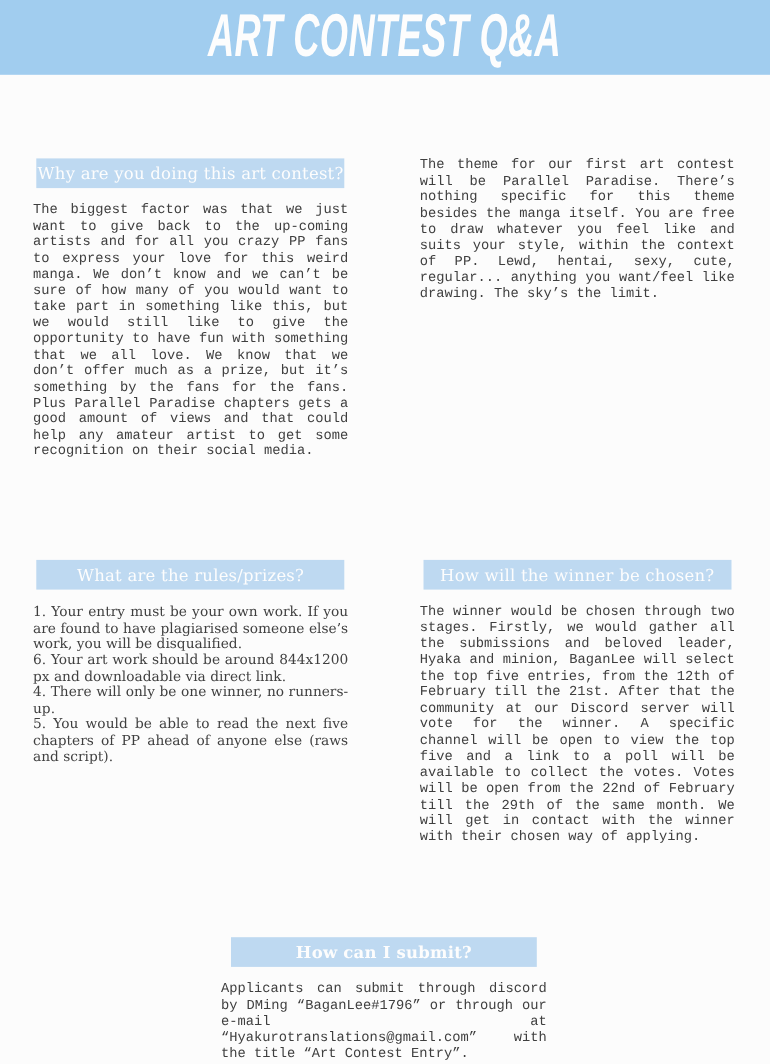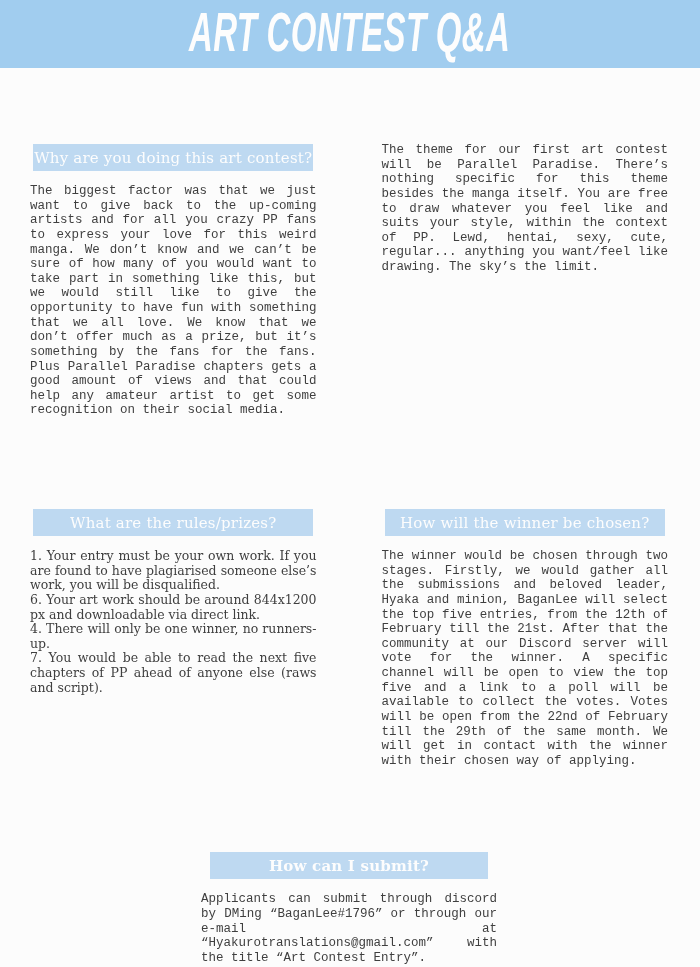--- a/index.html
+++ b/index.html
@@ -103,21 +103,21 @@
     <div class="qa-cell">
       <p class="answer">The theme for our first art contest will be Parallel Paradise. There’s nothing specific for this theme besides the manga itself. You are free to draw whatever you feel like and suits your style, within the context of PP. Lewd, hentai, sexy, cute, regular... anything you want/feel like drawing. The sky’s the limit.</p>
     </div>
 
     <div class="qa-cell">
       <div class="question-bar">What are the rules/prizes?</div>
       <div class="rules-list">
         <p>1. Your entry must be your own work. If you are found to have plagiarised someone else’s work, you will be disqualified.</p>
         <p>6. Your art work should be around 844x1200 px and downloadable via direct link.</p>
         <p>4. There will only be one winner, no runners-up.</p>
-        <p>7. You would be able to read the next five chapters of PP ahead of anyone else (raws and script).</p>
+        <p>5. You would be able to read the next five chapters of PP ahead of anyone else (raws and script).</p>
       </div>
     </div>
 
     <div class="qa-cell">
       <div class="question-bar">How will the winner be chosen?</div>
       <p class="answer">The winner would be chosen through two stages. Firstly, we would gather all the submissions and beloved leader, Hyaka and minion, BaganLee will select the top five entries, from the 12th of February till the 21st. After that the community at our Discord server will vote for the winner. A specific channel will be open to view the top five and a link to a poll will be available to collect the votes. Votes will be open from the 22nd of February till the 29th of the same month. We will get in contact with the winner with their chosen way of applying.</p>
     </div>
 
   </div>
 

